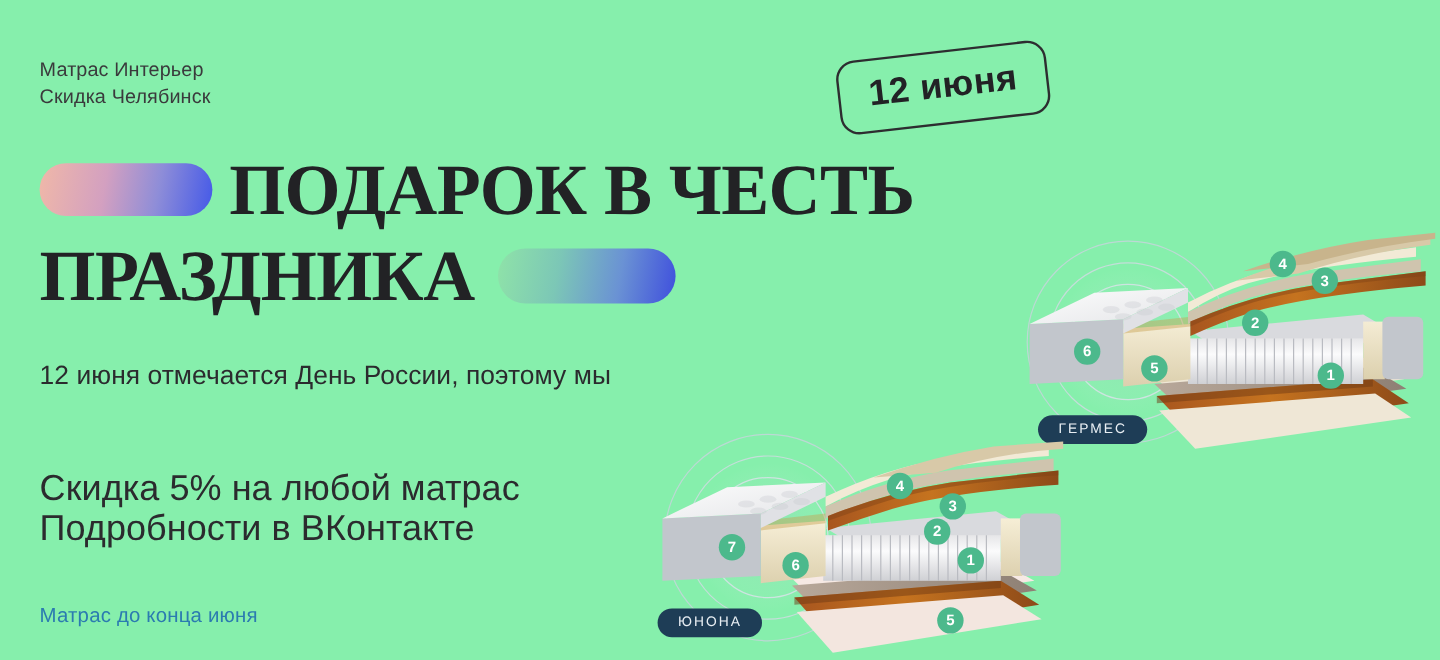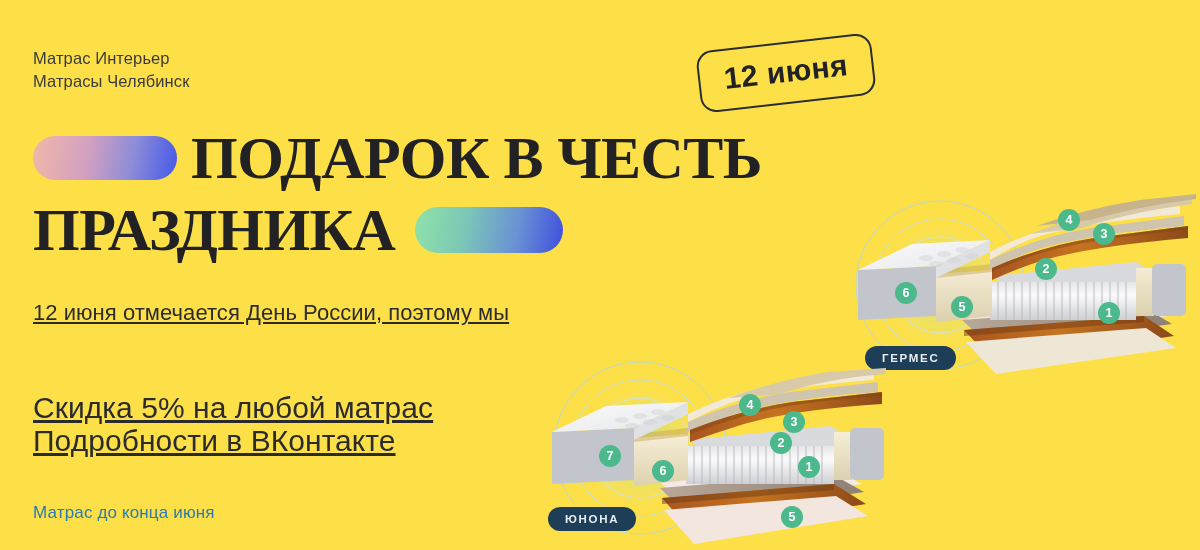--- a/index.html
+++ b/index.html
@@ -9,21 +9,21 @@
     width:1200px; height:550px;
     overflow:hidden;
     background:#f2f2f3;
     font-family:"Liberation Sans", sans-serif;
     -webkit-font-smoothing:antialiased;
   }
 
   #banner {
     position:relative;
     width:1200px; height:550px;
-    background:#fde047;
+    background:#86efac;
   }
 
   
   .brand {
     position:absolute; left:33px; top:47px;
     font-size:16.5px; line-height:23px;
     color:#3a3a3c; letter-spacing:.1px;
   }
   .brand div { white-space:nowrap; }
 
@@ -76,21 +76,21 @@
   .body-copy {
     position:absolute; left:33px; top:296px;
     font-size:22px; line-height:33px;
     color:#2b2b2e; letter-spacing:.05px;
   }
   .offer-copy {
     position:absolute; left:33px; top:391px;
     font-size:30px; line-height:33px;
     color:#2b2b2e; letter-spacing:.05px;
   }
-  .body-copy div, .offer-copy div { white-space:nowrap;text-decoration:underline; }
+  .body-copy div, .offer-copy div { white-space:nowrap; }
 
   
   .footer-link {
     position:absolute; left:33px; top:503px;
     font-size:17px; color:#2b7bb0; letter-spacing:.15px;
     white-space:nowrap; cursor:pointer;
   }
 
   
   .figure { position:absolute; }
@@ -101,21 +101,21 @@
 
   
   .name-tag {
     position:absolute;
     height:24px; padding:0 17px;
     background:#1e3d56;
     border-radius:999px;
     display:flex; align-items:center; justify-content:center;
   }
   .name-tag span {
-    color:#e8eef3; font-size:11.5px; font-weight:700;
+    color:#e8eef3; font-size:11.5px; font-weight:400;
     letter-spacing:1.7px; white-space:nowrap;
   }
   #tag-hermes { left:865px; top:346px; }
   #tag-unona  { left:548px; top:507px; }
 
   
   .num-badge {
     position:absolute;
     width:22px; height:22px;
     border-radius:50%;
@@ -125,21 +125,21 @@
     line-height:1;
   }
 </style>
 </head>
 <body>
 
 <div id="banner">
 
   <div class="brand">
     <div>Матрас Интерьер</div>
-    <div>Матрасы Челябинск</div>
+    <div>Скидка Челябинск</div>
   </div>
 
   <div class="date-badge">
     <span>12 июня</span>
   </div>
 
   <div class="headline">
     <div class="hl-row">
       <div class="pill pill-pink"></div>
       <div class="hl-text">ПОДАРОК В ЧЕСТЬ</div>

